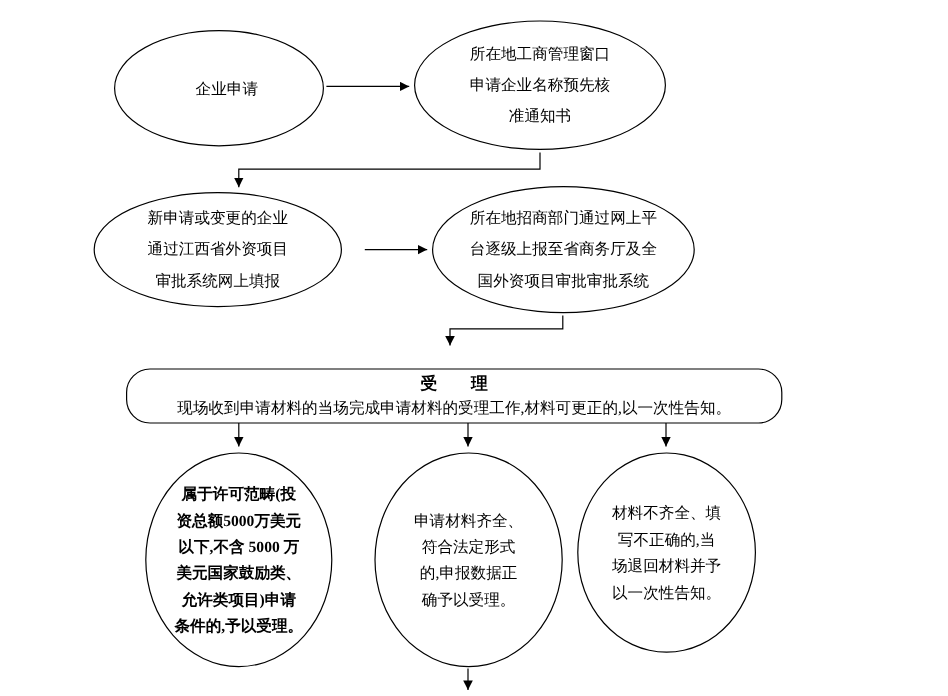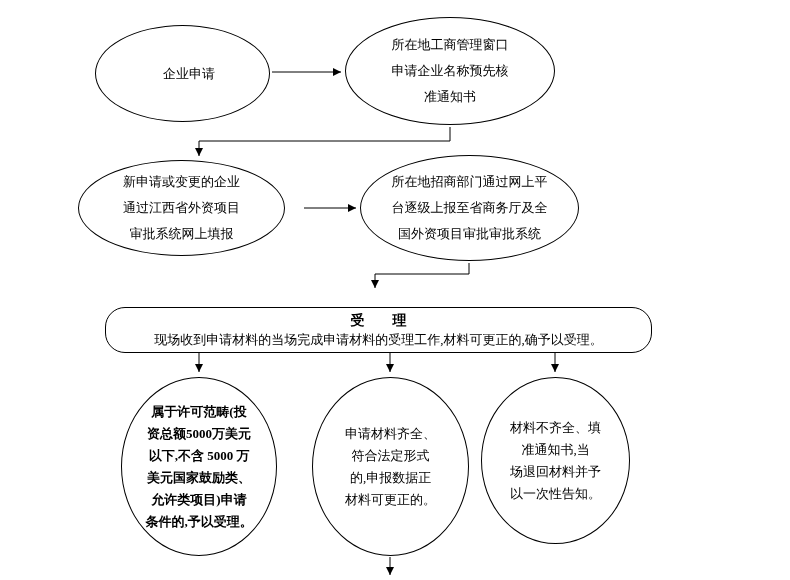--- a/index.html
+++ b/index.html
@@ -108,39 +108,39 @@
   </div>
 
   <div class="node ellipse" style="left:360px; top:155px; width:219px; height:106px;">
     <div class="txt">所在地招商部门通过网上平
 台逐级上报至省商务厅及全
 国外资项目审批审批系统</div>
   </div>
 
   <div class="node roundrect" style="left:105px; top:291px; width:547px; height:46px;margin-top:16px;">
     <div class="box-title">受　　理</div>
-    <div class="box-body">现场收到申请材料的当场完成申请材料的受理工作,材料可更正的,确予以受理。</div>
+    <div class="box-body">现场收到申请材料的当场完成申请材料的受理工作,材料可更正的,以一次性告知。</div>
   </div>
 
   <div class="node ellipse" style="left:121px; top:377px; width:156px; height:179px;font-weight:bold;">
     <div class="txt tight">属于许可范畴(投
 资总额5000万美元
 以下,不含 5000 万
 美元国家鼓励类、
 允许类项目)申请
 条件的,予以受理。</div>
   </div>
 
   <div class="node ellipse" style="left:312px; top:377px; width:157px; height:179px;">
     <div class="txt tight">申请材料齐全、
 符合法定形式
 的,申报数据正
-材料可更正的。</div>
+确予以受理。</div>
   </div>
 
   <div class="node ellipse" style="left:481px; top:377px; width:149px; height:167px;">
     <div class="txt tight">材料不齐全、填
-准通知书,当
+写不正确的,当
 场退回材料并予
 以一次性告知。</div>
   </div>
 
 </div>
 
 </body></html>

